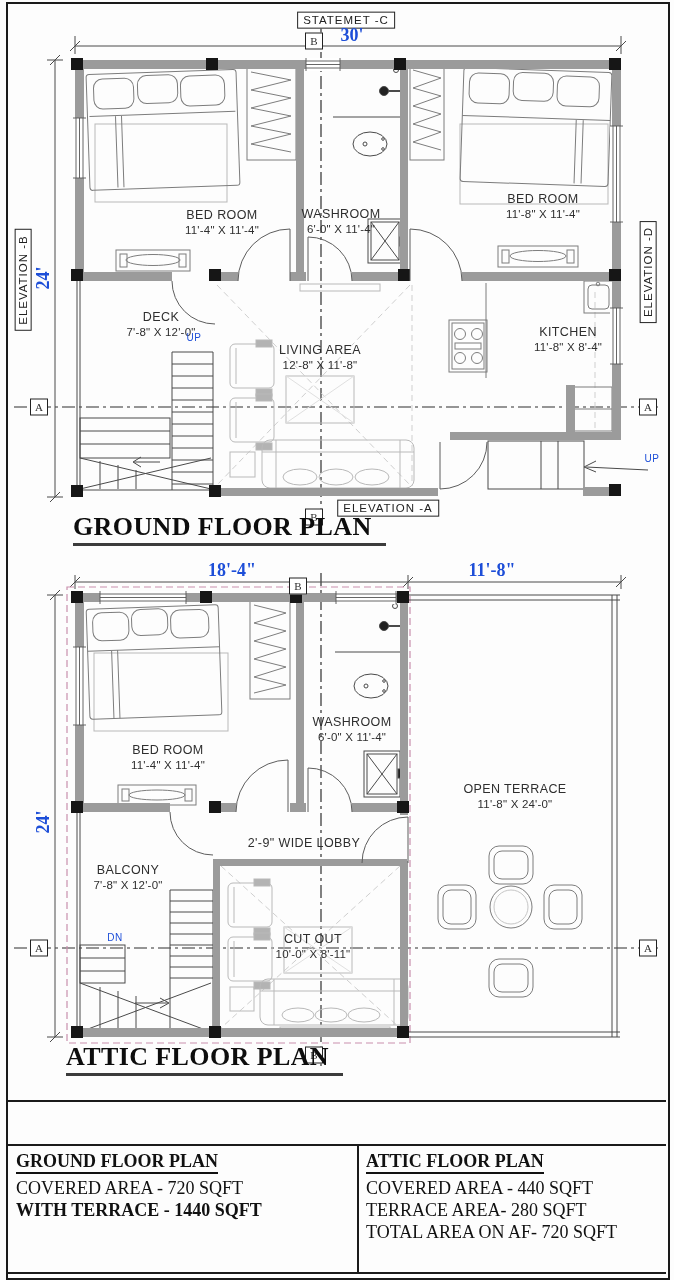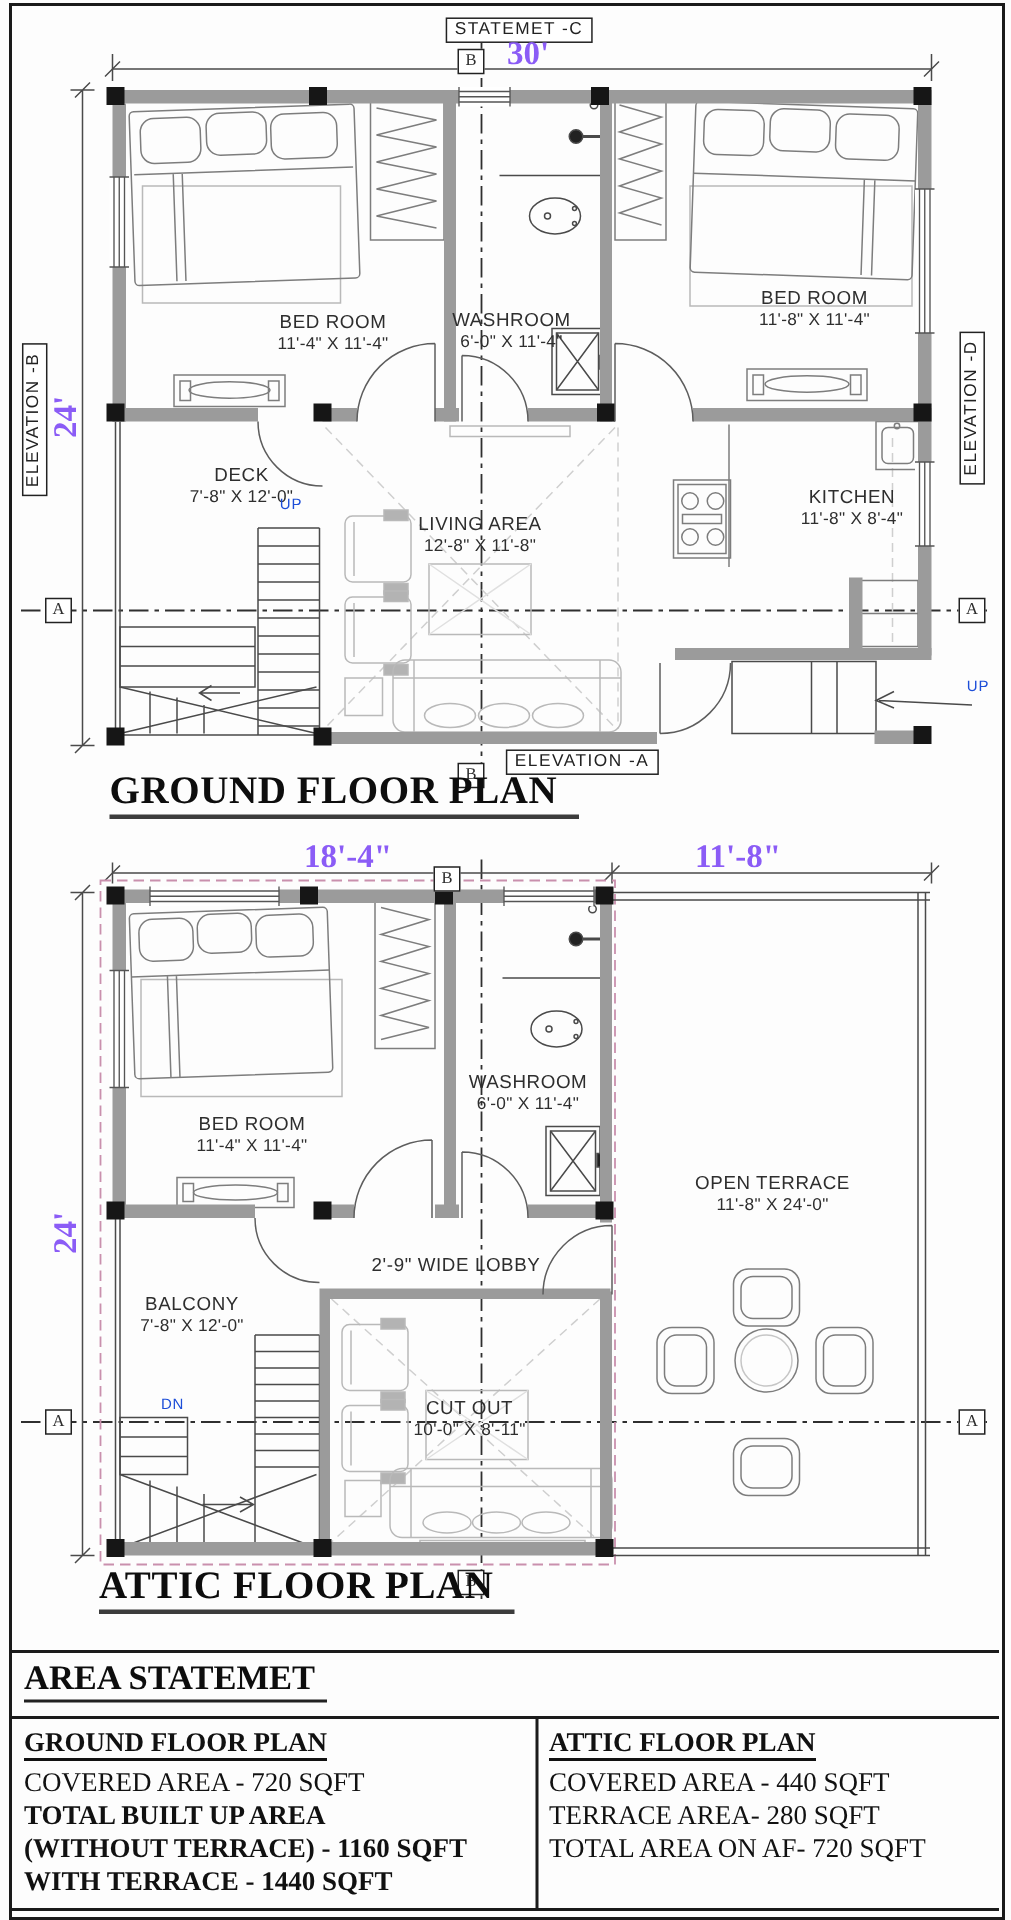--- a/index.html
+++ b/index.html
@@ -5,21 +5,21 @@
   html,body{margin:0;padding:0;background:#e8e8e8;}
   #canvas{position:relative;width:674px;height:1280px;background:#fdfdfd;overflow:hidden;
           font-family:"Liberation Sans",sans-serif;}
   #frame{position:absolute;left:6px;top:2px;width:660px;height:1274px;border:2.5px solid #1a1a1a;}
   svg{position:absolute;left:0;}
   .lbl{position:absolute;transform:translate(-50%,-50%);text-align:center;white-space:nowrap;
        color:#2e2e2e;line-height:1.28;}
   .room .nm{font-size:12.5px;letter-spacing:.4px;}
   .room .sz{font-size:11.5px;letter-spacing:.2px;}
   .updn{font-size:10px;letter-spacing:.5px;color:#1d4ed8;}
-  .dim{font-family:"Liberation Serif",serif;font-weight:bold;font-size:22px;color:#8b5cf6;}
+  .dim{font-family:"Liberation Serif",serif;font-weight:bold;font-size:18px;color:#1d4ed8;}
   .vert{transform:translate(-50%,-50%) rotate(-90deg);}
   .boxlbl{border:1.5px solid #222;background:#fff;padding:0 5px;font-size:11.5px;
           letter-spacing:1px;color:#222;}
   .marker{border:1.5px solid #222;background:#fff;width:16px;height:15px;
           font-family:"Liberation Serif",serif;font-size:11px;display:flex;
           align-items:center;justify-content:center;}
   .ptitle{position:absolute;font-family:"Liberation Serif",serif;font-weight:bold;
           font-size:26px;color:#0d0d0d;letter-spacing:.4px;border-bottom:3px solid #3c3c3c;
           padding:0 14px 1px 0;white-space:nowrap;}
   .rule{position:absolute;background:#1b1b1b;}
@@ -480,29 +480,27 @@
     <div class="sz">10'-0" X 8'-11"</div>
   </div>
   <div class="lbl room" style="left:515px;top:796px">
     <div class="nm">OPEN TERRACE</div>
     <div class="sz">11'-8" X 24'-0"</div>
   </div>
   <div class="lbl marker" style="left:314px;top:1055px">B</div>
   <div class="ptitle" style="left:66px;top:1042px">ATTIC FLOOR PLAN</div>
 
   <div class="rule" style="left:8px;top:1100px;width:658px;height:2px"></div>
-  <div class="as-head" style="left:16px;top:1106px">AREA STATEMET</div>
   <div class="rule" style="left:8px;top:1144px;width:658px;height:2px"></div>
   <div class="rule" style="left:357px;top:1144px;width:2px;height:128px"></div>
   <div class="rule" style="left:8px;top:1272px;width:658px;height:2px"></div>
 
   <div class="as-cell" style="left:16px;top:1150px;width:300px">
     <div class="as-title">GROUND FLOOR PLAN</div>
     <div>COVERED AREA - 720 SQFT</div>
-    <div class="b">TOTAL BUILT UP AREA (WITHOUT TERRACE) - 1160 SQFT</div>
     <div class="b">WITH TERRACE - 1440 SQFT</div>
   </div>
   <div class="as-cell" style="left:366px;top:1150px;width:296px">
     <div class="as-title">ATTIC FLOOR PLAN</div>
     <div>COVERED AREA - 440 SQFT</div>
     <div>TERRACE AREA- 280 SQFT</div>
     <div>TOTAL AREA ON AF- 720 SQFT</div>
   </div>
 </div>
 

